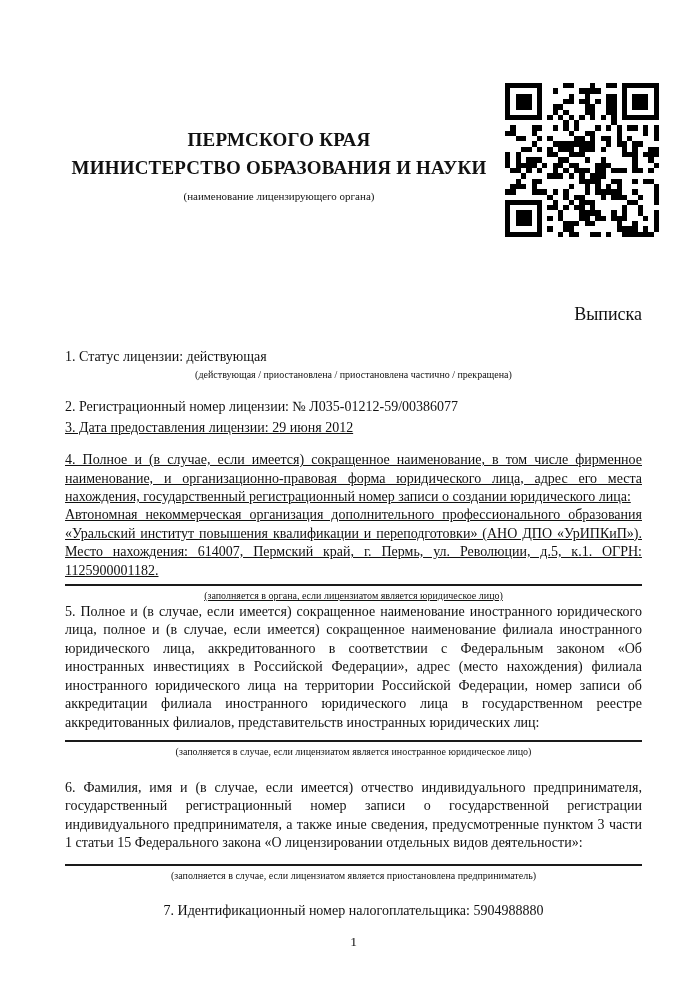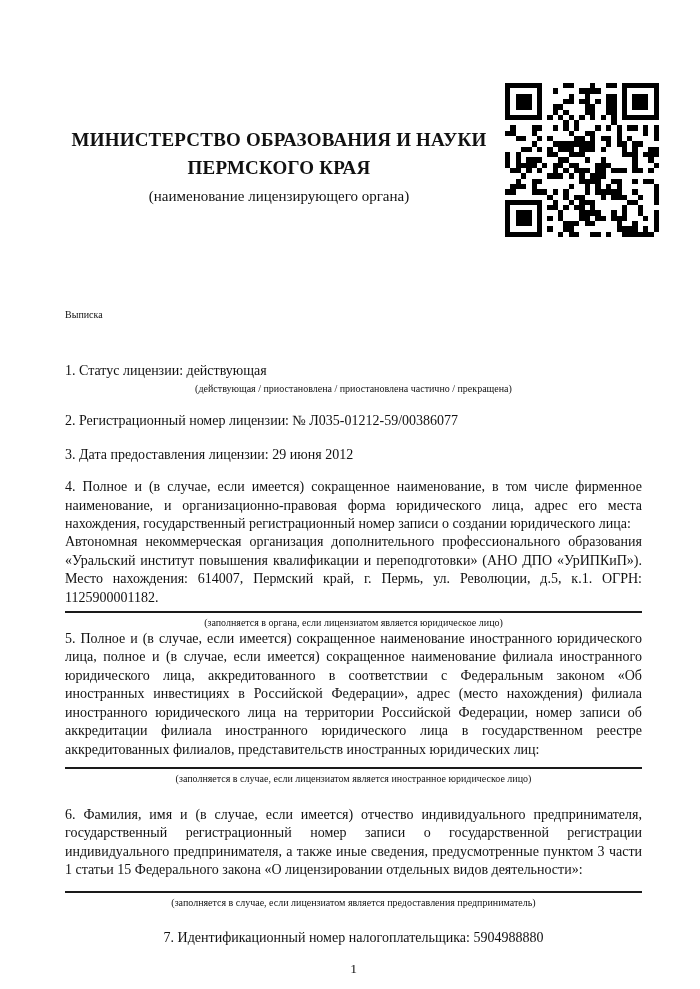--- a/index.html
+++ b/index.html
@@ -23,50 +23,50 @@
     text-align: center;
   }
   .ministry .org-line {
     font-weight: bold;
     font-size: 19px;
     line-height: 28px;
     letter-spacing: 0.2px;
   }
   .ministry .org-caption {
     margin-top: 7px;
-    font-size: 15px;
+    font-size: 11px;
     line-height: 15px;
   }
 
   
   .qr {
     position: absolute;
     left: 505px;
     top: 83px;
     width: 154px;
     height: 154px;
   }
   .qr svg { width: 100%; height: 100%; shape-rendering: crispEdges; }
 
   
   .doc-title {
     margin-top: 100px;
-    text-align: left;
-    font-size: 10px;
+    text-align: right;
+    font-size: 18px;
     line-height: 21px;
   }
 
   
   .item { margin: 0; }
   .item p { margin: 0; line-height: 18.4px; }
   .just { text-align: justify; }
-  .item-1 { margin-top: 37px; }
+  .item-1 { margin-top: 23px; }
   .item-2 { margin-top: 16px; }
-  .item-3 { margin-top: 15px; }
-  .item-4 { margin-top: 14px; }
+  .item-3 { margin-top: 2px; text-decoration: underline; }
+  .item-4 { margin-top: 14px; text-decoration: underline; }
   .item-5 { }
   .item-6 { margin-top: 20px; }
   .item-7 { margin-top: 19px; text-align: center; }
 
   .inline-caption {
     margin-top: 2px;
     text-align: center;
     font-size: 10px;
     line-height: 14px;
   }
@@ -381,22 +381,22 @@
         <path fill-rule="evenodd" d="M22 0h7v7h-7zM23 1v5h5v-5z"></path>
         <rect x="24" y="2" width="3" height="3"></rect>
         <path fill-rule="evenodd" d="M0 22h7v7h-7zM1 23v5h5v-5z"></path>
         <rect x="2" y="24" width="3" height="3"></rect>
       </svg>
   </div>
 
   <div class="content">
 
     <div class="ministry">
+      <div class="org-line">ПЕРМСКОГО КРАЯ</div>
       <div class="org-line">МИНИСТЕРСТВО ОБРАЗОВАНИЯ И НАУКИ</div>
-      <div class="org-line">ПЕРМСКОГО КРАЯ</div>
       <div class="org-caption">(наименование лицензирующего органа)</div>
     </div>
 
     <div class="doc-title">
       <div>Выписка</div>
     </div>
 
     <div class="item item-1">
       <p>1. Статус лицензии: действующая</p>
       <div class="inline-caption">(действующая / приостановлена / приостановлена частично / прекращена)</div>
@@ -419,21 +419,21 @@
 
     <div class="item item-5">
       <p class="just">5. Полное и (в случае, если имеется) сокращенное наименование иностранного юридического лица, полное и (в случае, если имеется) сокращенное наименование филиала иностранного юридического лица, аккредитованного в соответствии с Федеральным законом «Об иностранных инвестициях в Российской Федерации», адрес (место нахождения) филиала иностранного юридического лица на территории Российской Федерации, номер записи об аккредитации филиала иностранного юридического лица в государственном реестре аккредитованных филиалов, представительств иностранных юридических лиц:</p>
       <hr class="rule gap-md">
       <div class="inline-caption">(заполняется в случае, если лицензиатом является иностранное юридическое лицо)</div>
     </div>
 
     <div class="item item-6">
       <p class="just">6. Фамилия, имя и (в случае, если имеется) отчество индивидуального предпринимателя, государственный регистрационный номер записи о государственной регистрации индивидуального предпринимателя, а также иные сведения, предусмотренные пунктом 3 части 1 статьи 15 Федерального закона «О лицензировании отдельных видов деятельности»:</p>
       <hr class="rule gap-lg">
-      <div class="inline-caption">(заполняется в случае, если лицензиатом является предоставления предприниматель)</div>
+      <div class="inline-caption">(заполняется в случае, если лицензиатом является приостановлена предприниматель)</div>
     </div>
 
     <div class="item item-7">
       <p>7. Идентификационный номер налогоплательщика: 5904988880</p>
     </div>
 
     <div class="page-number">1</div>
 
   </div>
 </div>

